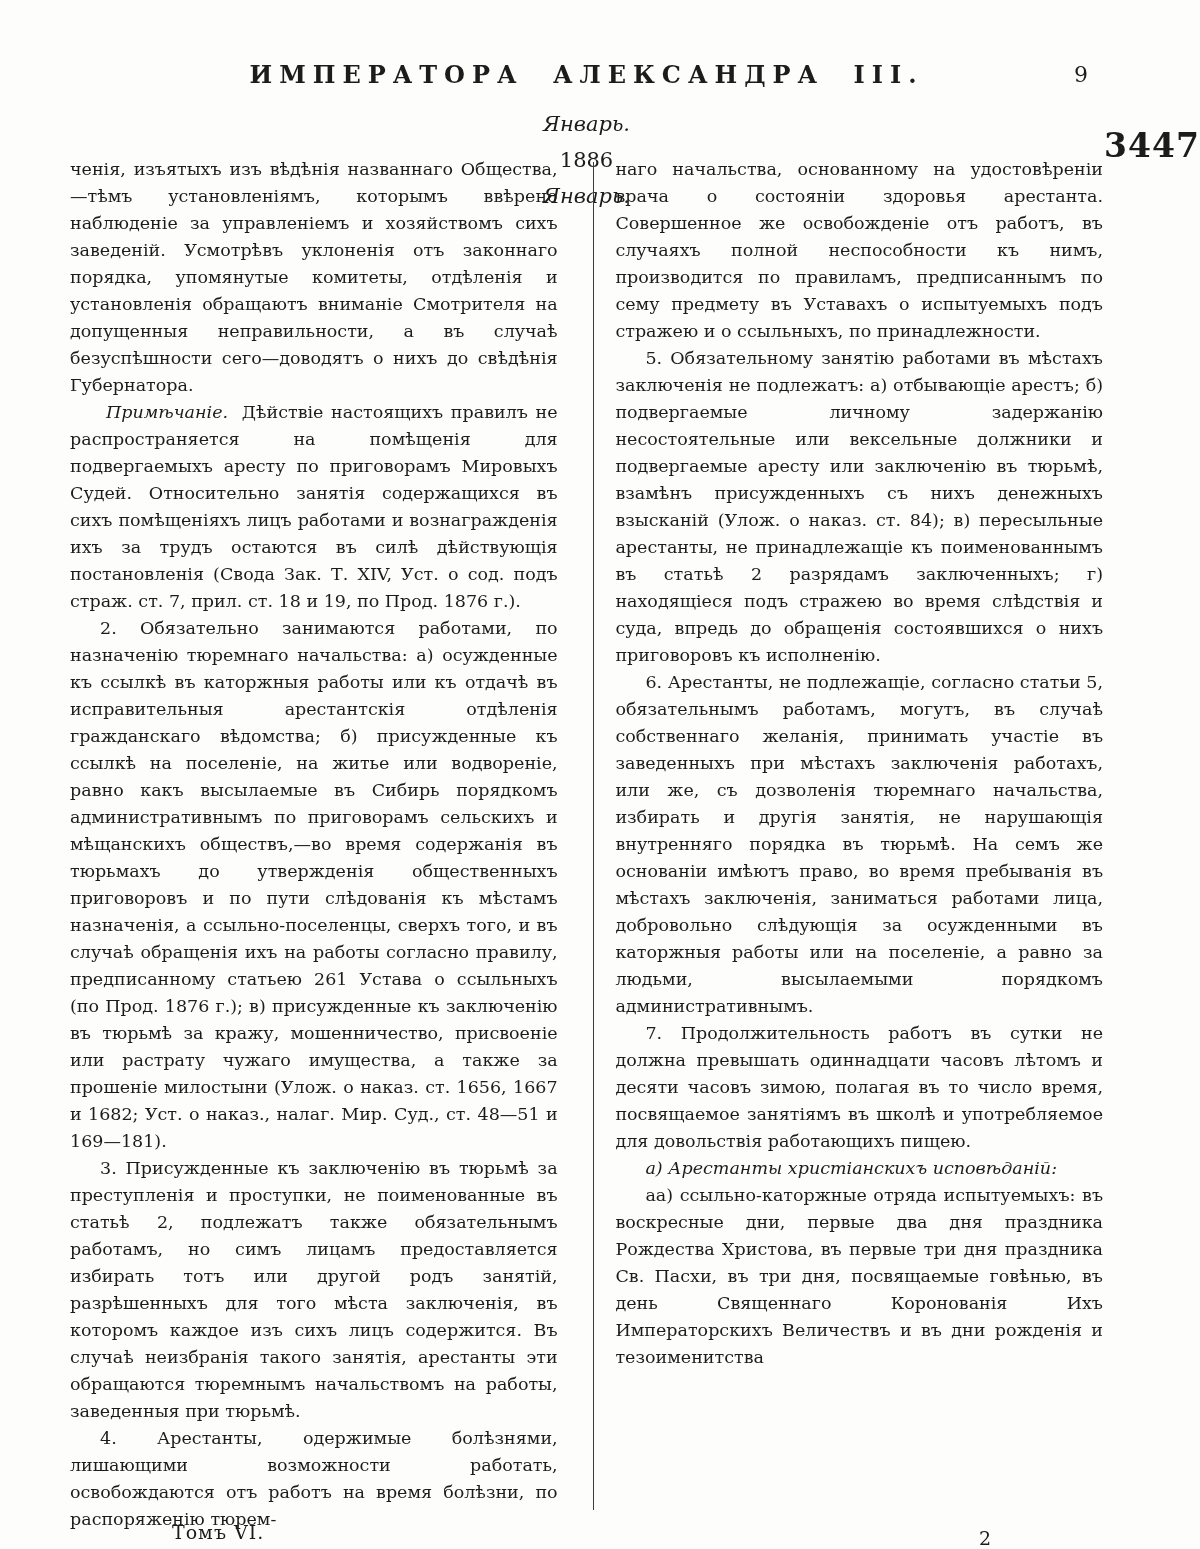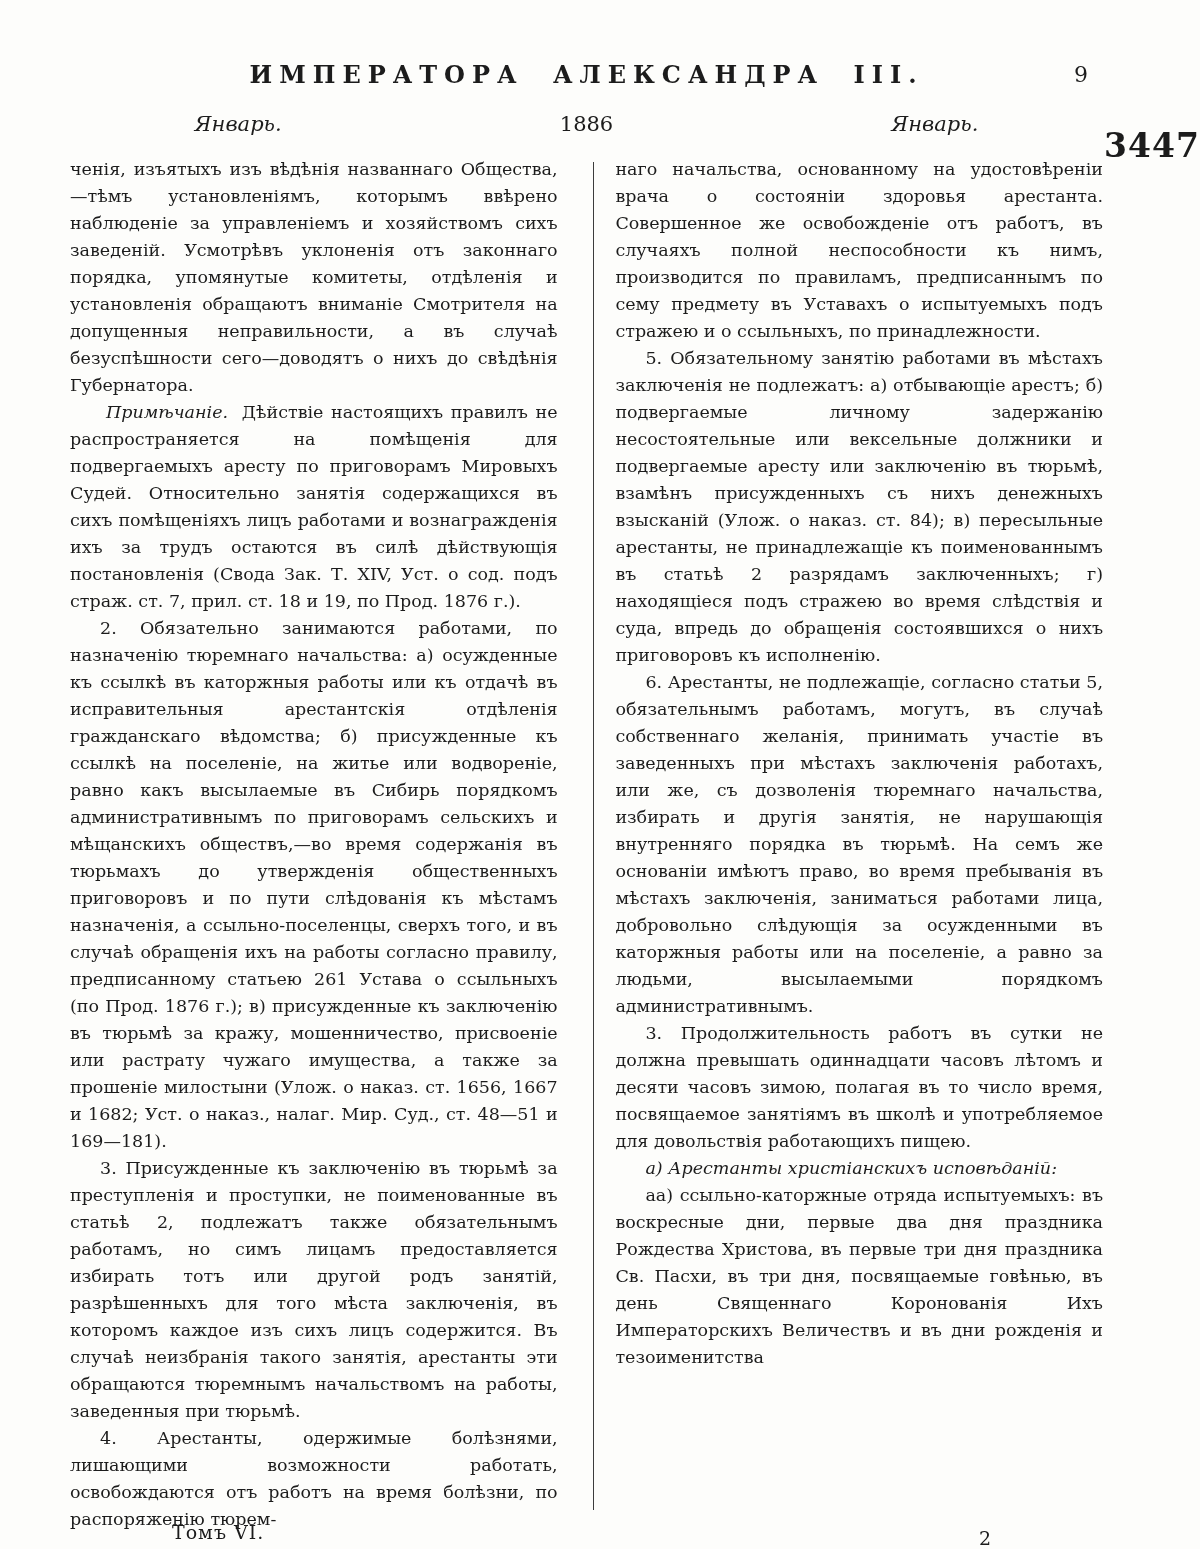--- a/index.html
+++ b/index.html
@@ -31,20 +31,21 @@
     position: absolute;
     top: 102px; left: 1080px;
     font-size: 33px;
     font-weight: bold;
     letter-spacing: 1px;
   }
   .date-row {
     position: absolute;
     top: 82px; left: 40px; width: 1045px;
     display: flex;
+    flex-direction: column;
   }
   .date-cell { flex: 1; text-align: center; font-size: 21px; }
   .it { font-style: italic; }
 
   .columns {
     position: absolute;
     top: 126px; left: 40px; width: 1045px; height: 1382px;
     display: flex;
     overflow: hidden;
   }
@@ -104,21 +105,21 @@
         <p class="para indent">3. Присужденные къ заключенію въ тюрьмѣ за преступленія и проступки, не поименованные въ статьѣ 2, подлежатъ также обязательнымъ работамъ, но симъ лицамъ предоставляется избирать тотъ или другой родъ занятій, разрѣшенныхъ для того мѣста заключенія, въ которомъ каждое изъ сихъ лицъ содержится. Въ случаѣ неизбранія такого занятія, арестанты эти обращаются тюремнымъ начальствомъ на работы, заведенныя при тюрьмѣ.</p>
         <p class="para indent">4. Арестанты, одержимые болѣзнями, лишающими возможности работать, освобождаются отъ работъ на время болѣзни, по распоряженію тюрем-</p>
       </div>
     <div class="col-gap">
       <div class="divider"></div>
     </div>
     <div class="col">
         <p class="para">наго начальства, основанному на удостовѣреніи врача о состояніи здоровья арестанта. Совершенное же освобожденіе отъ работъ, въ случаяхъ полной неспособности къ нимъ, производится по правиламъ, предписаннымъ по сему предмету въ Уставахъ о испытуемыхъ подъ стражею и о ссыльныхъ, по принадлежности.</p>
         <p class="para indent">5. Обязательному занятію работами въ мѣстахъ заключенія не подлежатъ: а) отбывающіе арестъ; б) подвергаемые личному задержанію несостоятельные или вексельные должники и подвергаемые аресту или заключенію въ тюрьмѣ, взамѣнъ присужденныхъ съ нихъ денежныхъ взысканій (Улож. о наказ. ст. 84); в) пересыльные арестанты, не принадлежащіе къ поименованнымъ въ статьѣ 2 разрядамъ заключенныхъ; г) находящіеся подъ стражею во время слѣдствія и суда, впредь до обращенія состоявшихся о нихъ приговоровъ къ исполненію.</p>
         <p class="para indent">6. Арестанты, не подлежащіе, согласно статьи 5, обязательнымъ работамъ, могутъ, въ случаѣ собственнаго желанія, принимать участіе въ заведенныхъ при мѣстахъ заключенія работахъ, или же, съ дозволенія тюремнаго начальства, избирать и другія занятія, не нарушающія внутренняго порядка въ тюрьмѣ. На семъ же основаніи имѣютъ право, во время пребыванія въ мѣстахъ заключенія, заниматься работами лица, добровольно слѣдующія за осужденными въ каторжныя работы или на поселеніе, а равно за людьми, высылаемыми порядкомъ административнымъ.</p>
-        <p class="para indent">3. Продолжительность работъ въ сутки не должна превышать одиннадцати часовъ лѣтомъ и десяти часовъ зимою, полагая въ то число время, посвящаемое занятіямъ въ школѣ и употребляемое для довольствія работающихъ пищею.</p>
+        <p class="para indent">7. Продолжительность работъ въ сутки не должна превышать одиннадцати часовъ лѣтомъ и десяти часовъ зимою, полагая въ то число время, посвящаемое занятіямъ въ школѣ и употребляемое для довольствія работающихъ пищею.</p>
         <p class="para indent pitalic">а) Арестанты христіанскихъ исповѣданій:</p>
         <p class="para indent">аа) ссыльно-каторжные отряда испытуемыхъ: въ воскресные дни, первые два дня праздника Рождества Христова, въ первые три дня праздника Св. Пасхи, въ три дня, посвящаемые говѣнью, въ день Священнаго Коронованія Ихъ Императорскихъ Величествъ и въ дни рожденія и тезоименитства</p>
       </div>
   </div>
 
   <div class="footer-left">Томъ VI.</div>
 
   <div class="footer-right">2</div>
 
 </div>

